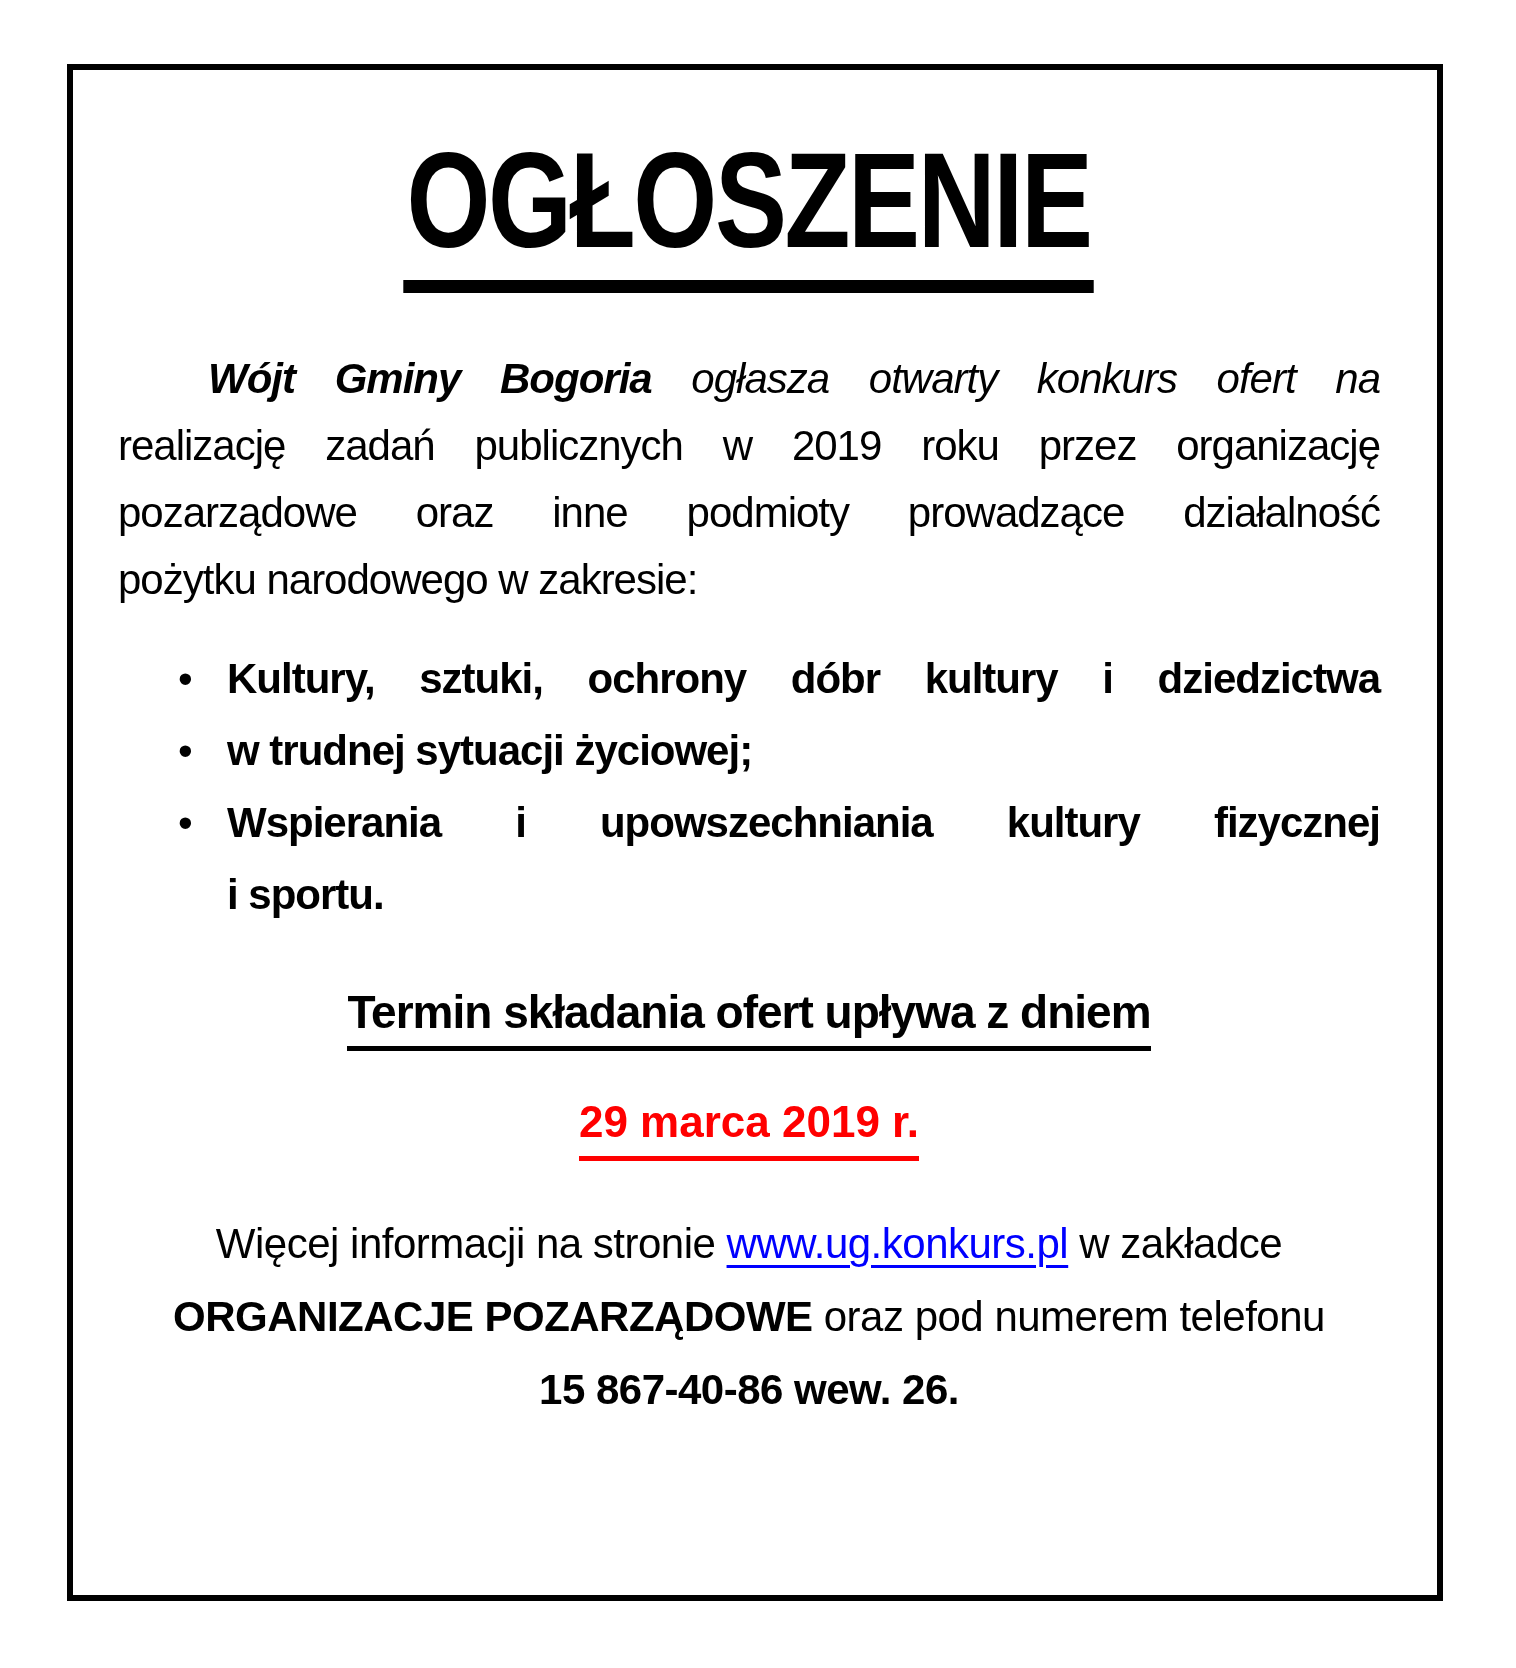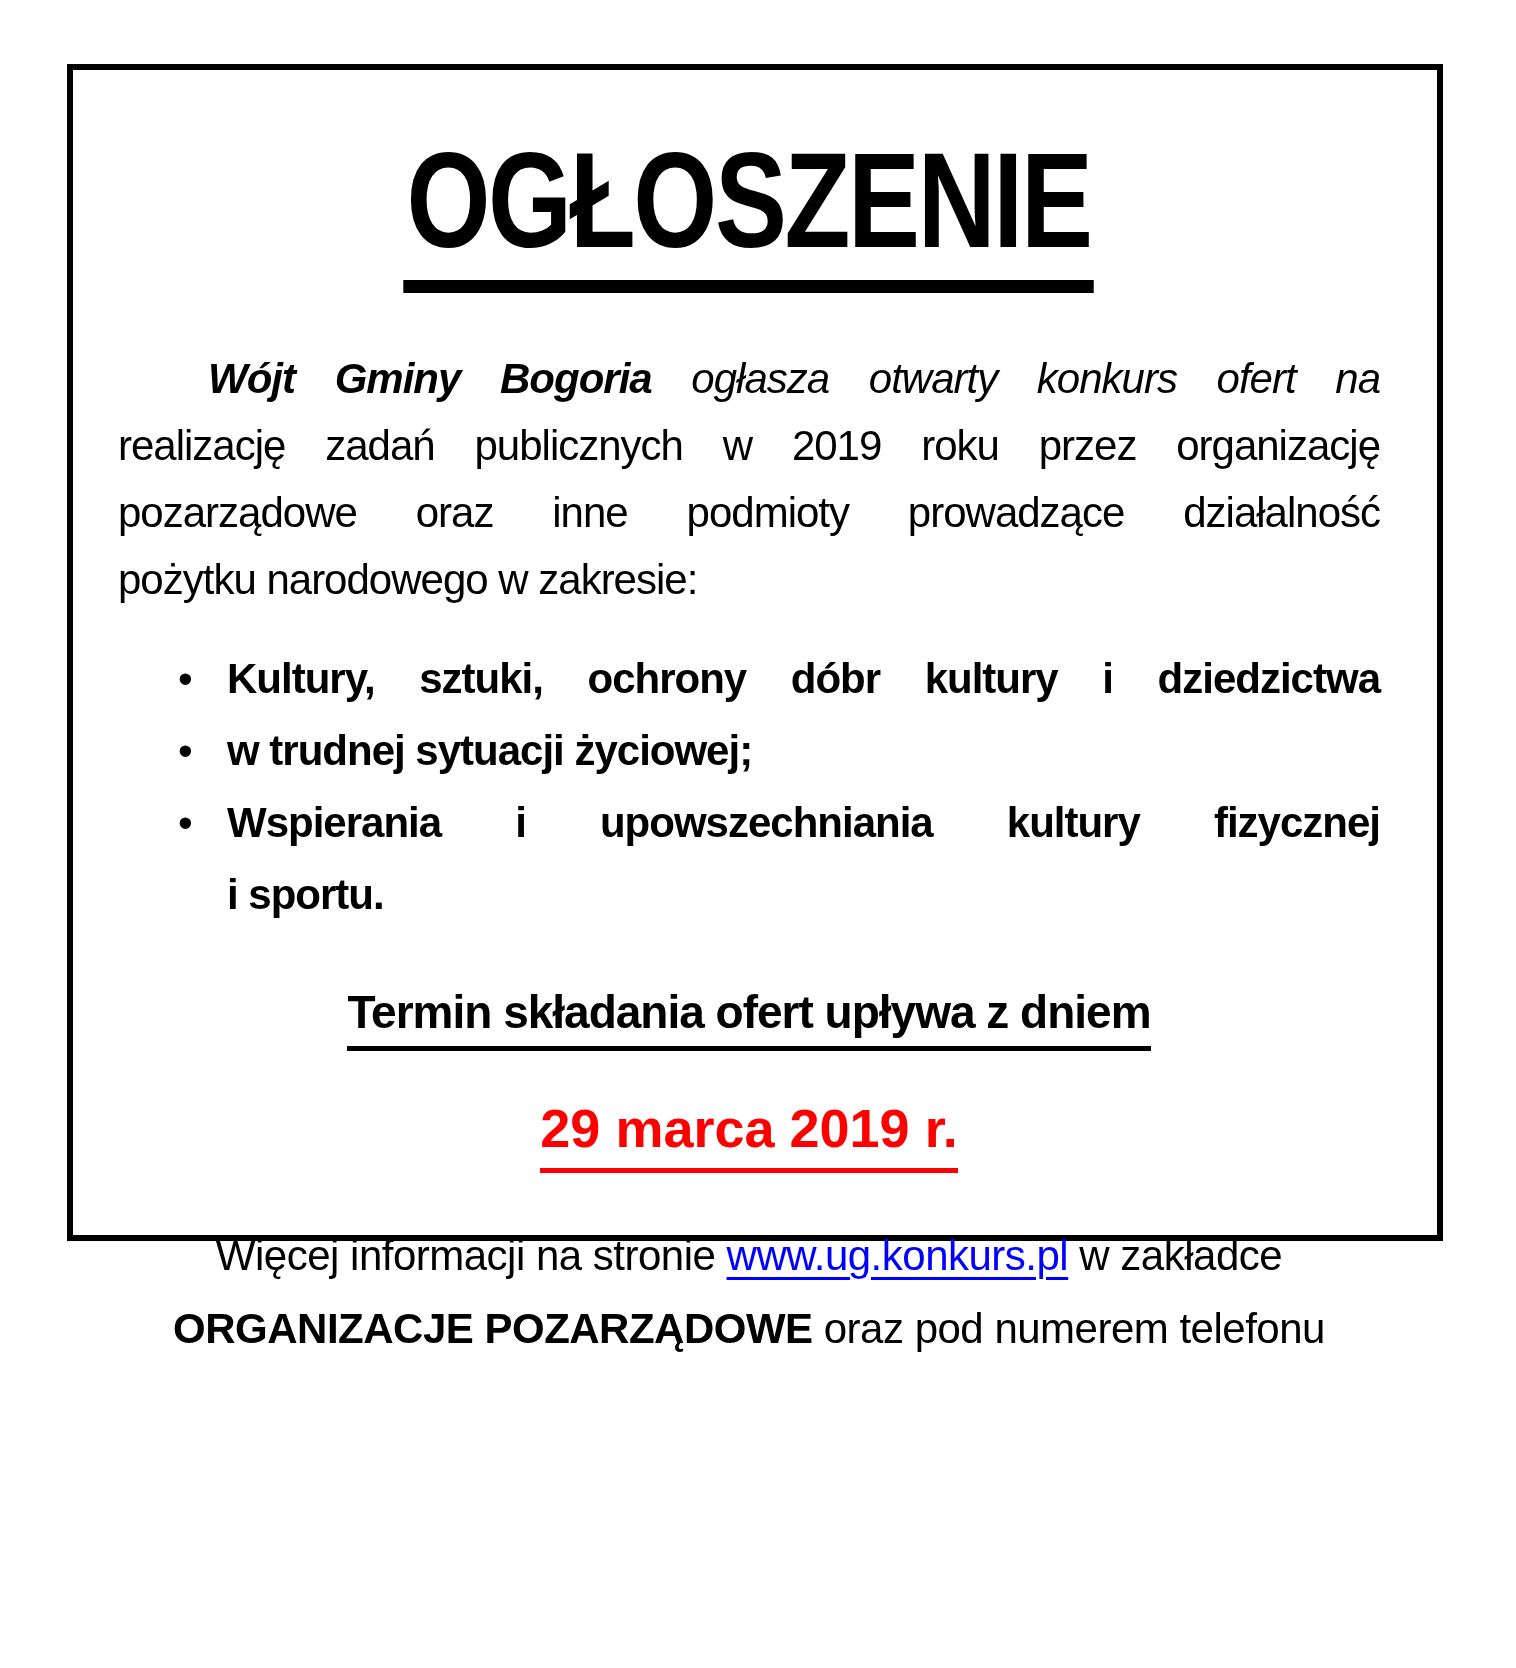--- a/index.html
+++ b/index.html
@@ -12,21 +12,21 @@
   *{margin:0;padding:0;box-sizing:border-box;}
   html,body{
     width:1516px;height:1668px;
     background:var(--background);
     font-family:"Liberation Sans",sans-serif;
     color:var(--text);
     overflow:hidden;
   }
   .frame{
     margin:64px 73px 67px 67px;
-    height:1177px;
+    height:1537px;
     border:6px solid var(--border);
     padding:62px 57px 0 45px;
   }
   
   .title-wrap{text-align:center;}
   .title{
     display:inline-block;
     font-size:135px;
     font-weight:700;
     line-height:1.02;
@@ -67,21 +67,21 @@
     display:inline-block;
     font-size:46px;font-weight:700;
     letter-spacing:-1px;
     border-bottom:5px solid var(--border);
     padding-bottom:7px;
     white-space:nowrap;
   }
   .deadline-date-wrap{text-align:center;margin-top:46px;}
   .deadline-date{
     display:inline-block;
-    font-size:54px;font-weight:700;
+    font-size:44px;font-weight:700;
     color:var(--date-red);
     border-bottom:5px solid var(--date-red);
     padding-bottom:9px;
     white-space:nowrap;
   }
   
   .footer{
     margin-top:46px;
     font-size:42px;
     line-height:73px;
@@ -136,15 +136,16 @@
     <span class="deadline-heading">Termin składania ofert upływa z dniem</span>
   </div>
 
   <div class="deadline-date-wrap">
     <span class="deadline-date">29 marca 2019 r.</span>
   </div>
 
   <div class="footer">
     <div><span>Więcej informacji na stronie </span><a href="#">www.ug.konkurs.pl</a><span> w zakładce</span></div>
     <div><span class="b">ORGANIZACJE POZARZĄDOWE</span><span> oraz pod numerem telefonu</span></div>
+    <div class="phone">15 867-40-86 wew. 26.</div>
   </div>
 
 </div>
 
 </body></html>

